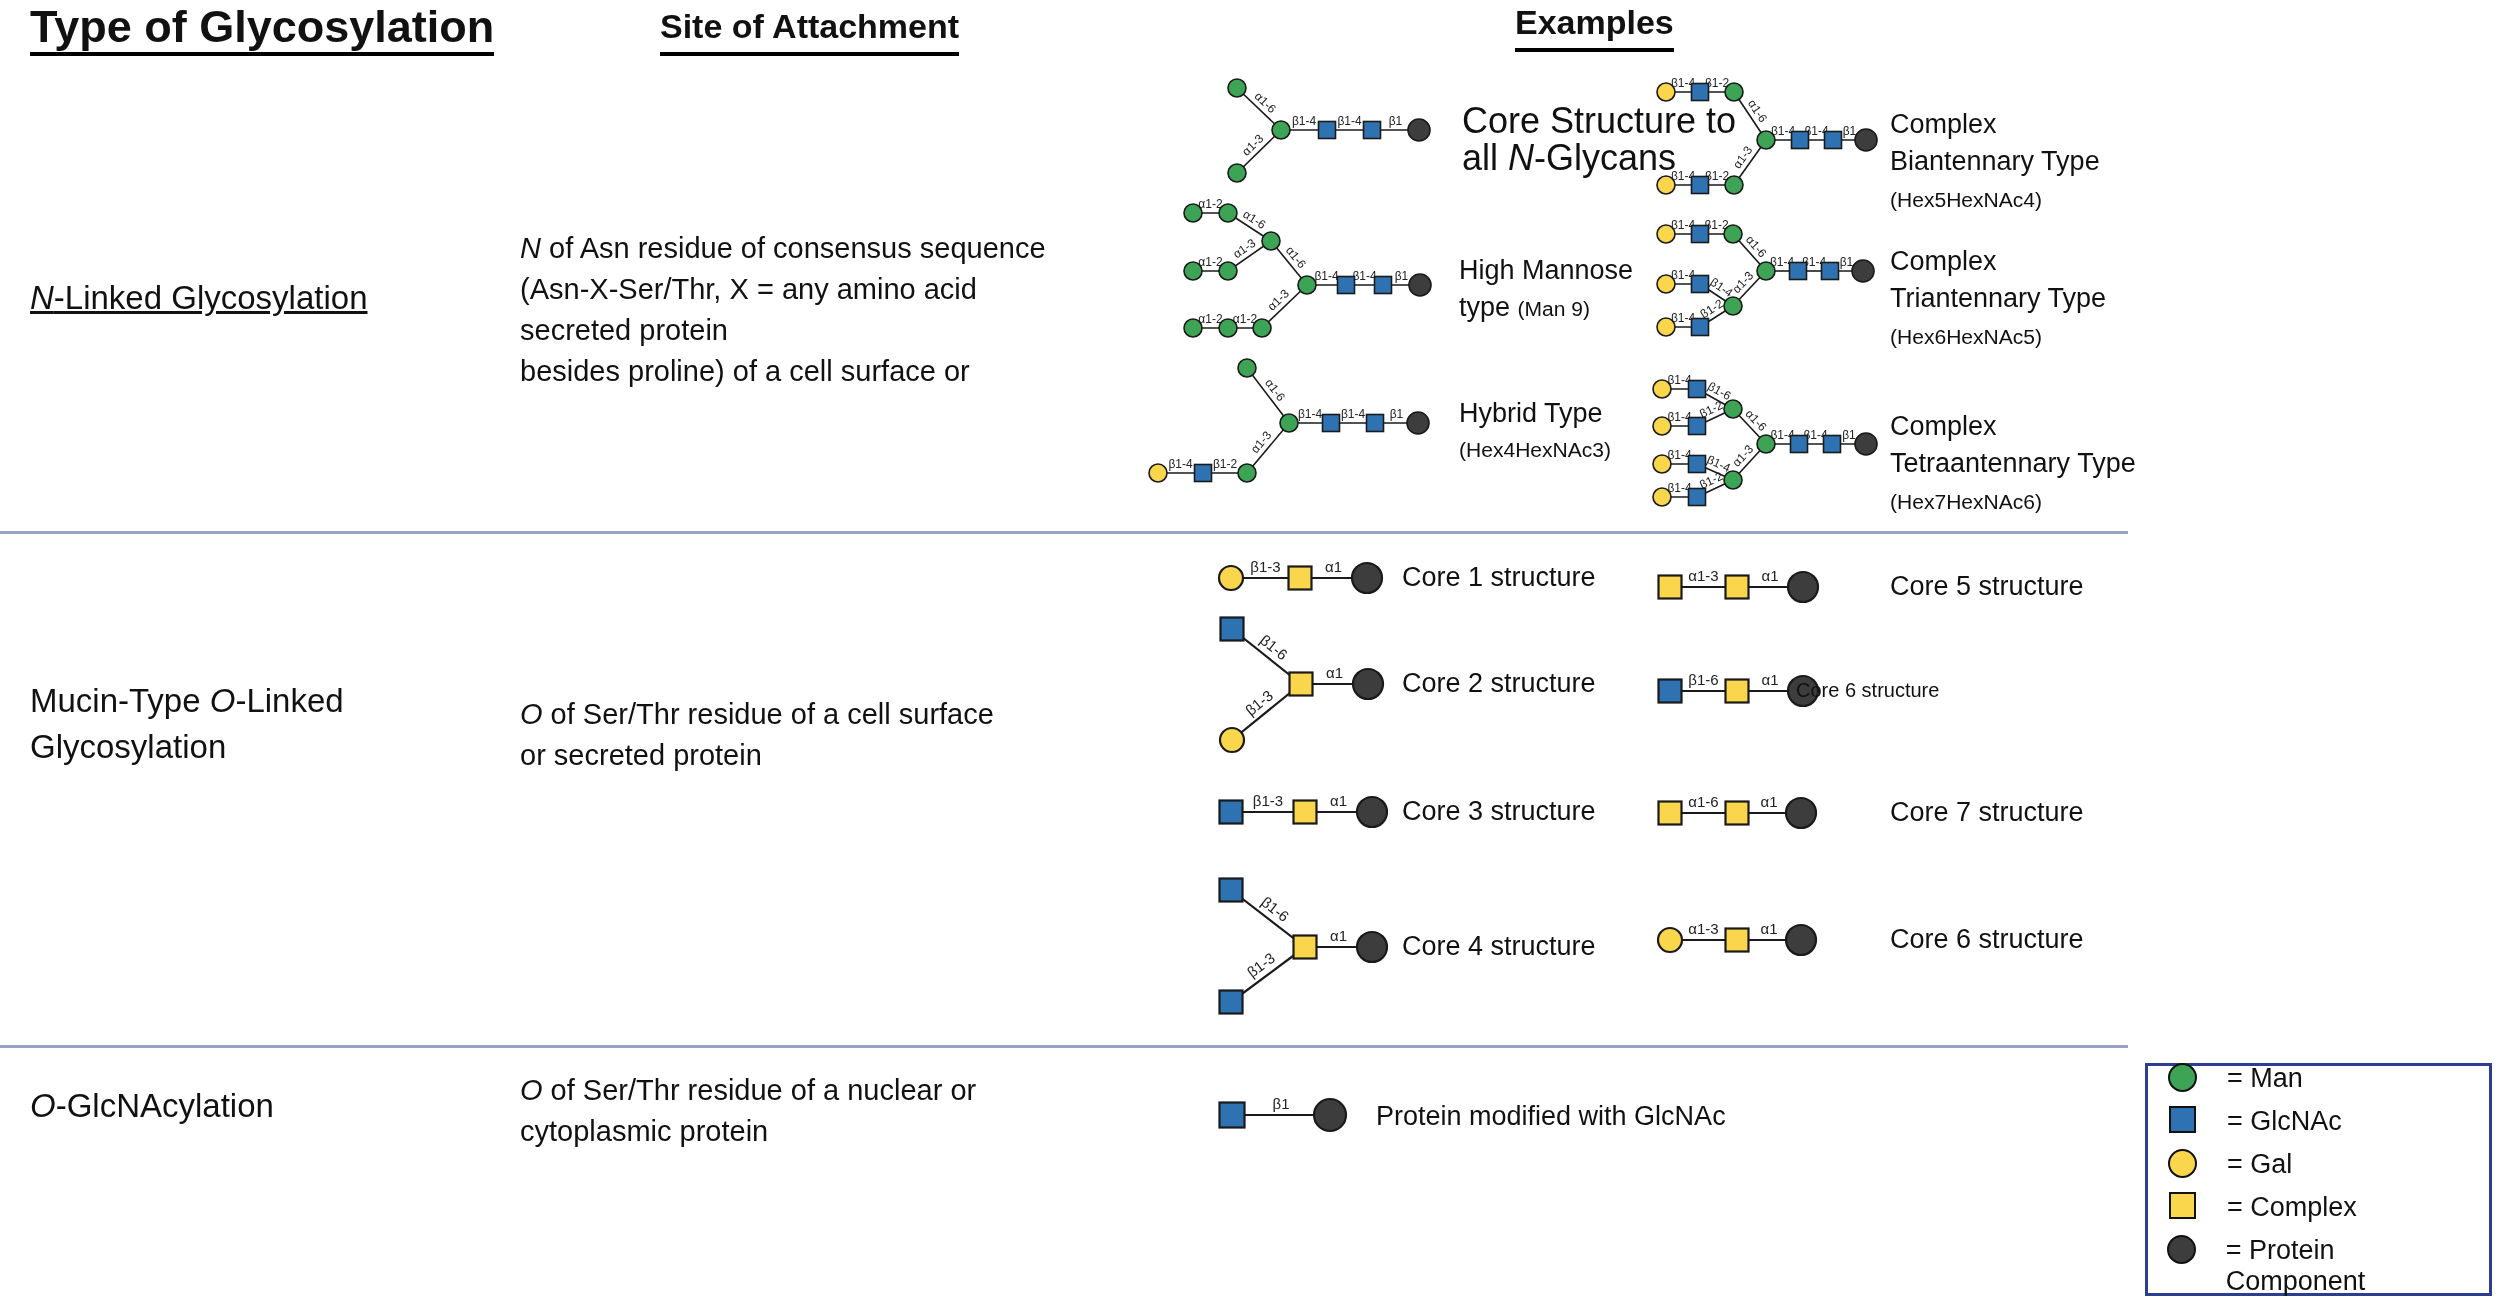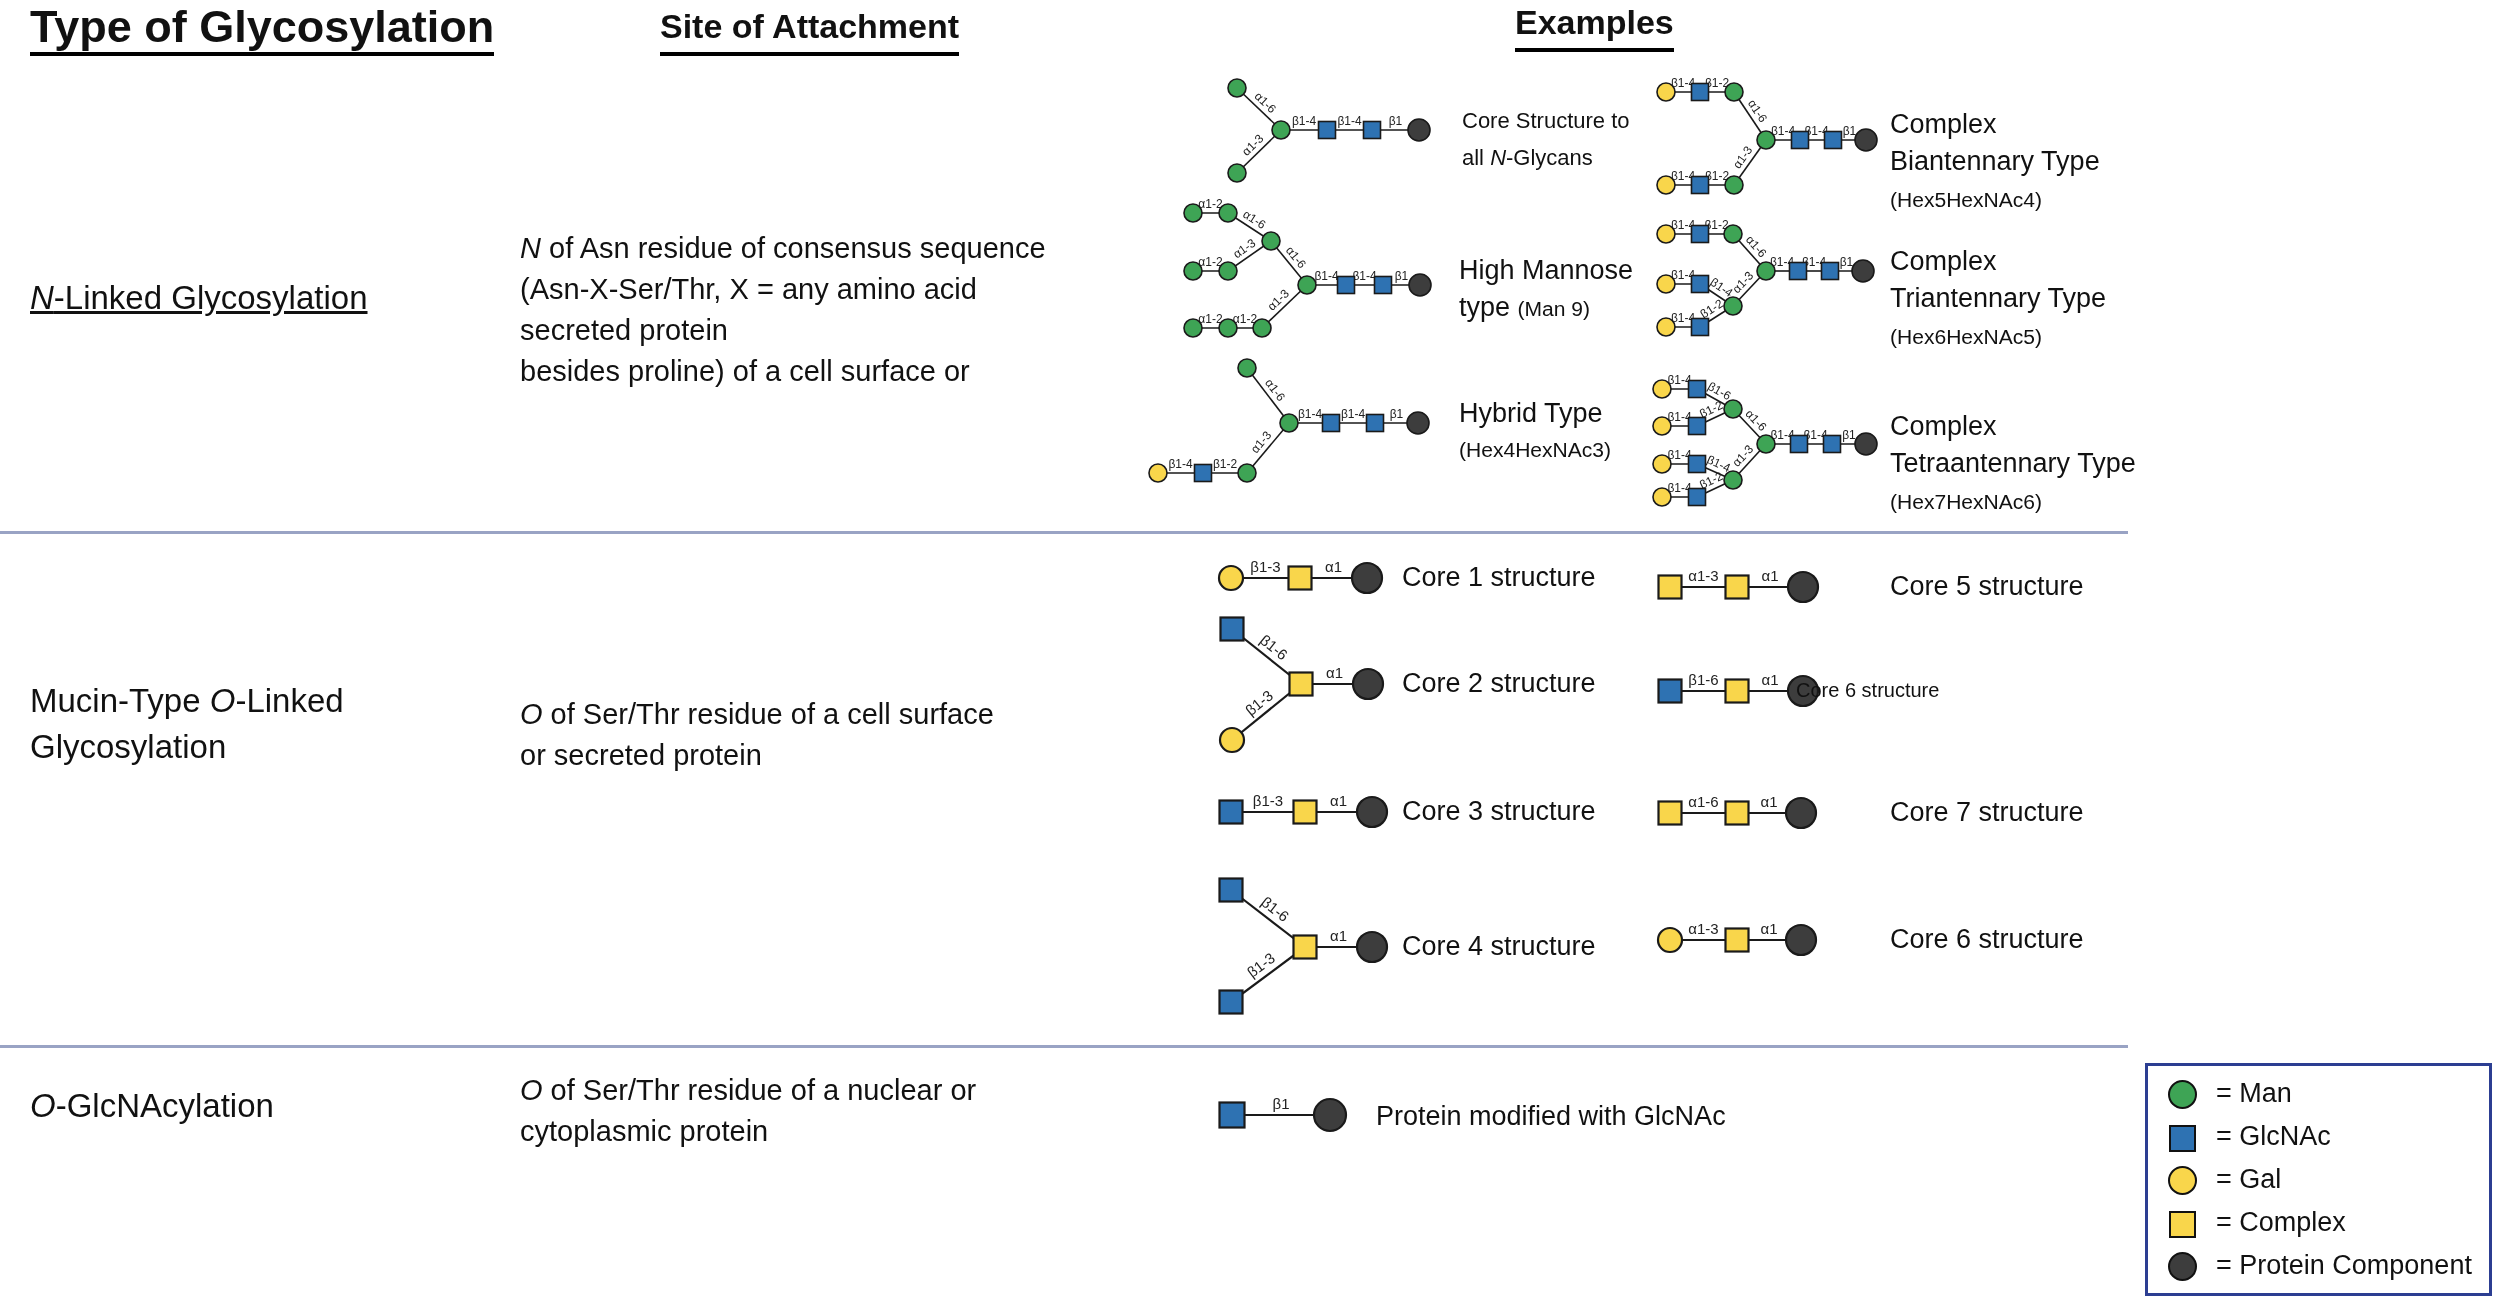--- a/index.html
+++ b/index.html
@@ -10,21 +10,21 @@
   #glycan-svg{position:absolute;left:0;top:0;}
   .txt{position:absolute;white-space:nowrap;}
   .txt .line{display:block;}
   .txt.underline .line{display:inline-block;border-bottom:4px solid #000;padding-bottom:5px;}
   .small{font-size:0.78em;}
   .divider{position:absolute;height:3px;}
   #legend{
     position:absolute;background:#fff;box-sizing:border-box;
     display:flex;flex-direction:column;justify-content:center;gap:12px;padding:12px 16px;
   }
-  .legend-row{display:flex;align-items:flex-end;gap:16px;}
+  .legend-row{display:flex;align-items:flex-start;gap:27px;}
   .legend-swatch{width:36px;display:flex;justify-content:center;align-items:center;}
   .sw-circle{width:29px;height:29px;border-radius:50%;border:2px solid #111;box-sizing:border-box;}
   .sw-square{width:27px;height:27px;border:2px solid #111;box-sizing:border-box;}
   .legend-label{font-size:27px;color:#111;}
 </style>
 </head>
 <body>
 
 <div id="canvas">
   <svg id="glycan-svg" width="2500" height="1302" viewBox="0 0 2500 1302">
@@ -320,21 +320,21 @@
         <span class="line"><i>O</i> of Ser/Thr residue of a cell surface</span>
         <span class="line">or secreted protein</span>
       </div>
       <div class="txt" style="left: 30px; top: 1086px; font-size: 33px; line-height: 40px;">
         <span class="line"><i>O</i>-GlcNAcylation</span>
       </div>
       <div class="txt" style="left: 520px; top: 1070px; font-size: 29px; line-height: 41px;">
         <span class="line"><i>O</i> of Ser/Thr residue of a nuclear or</span>
         <span class="line">cytoplasmic protein</span>
       </div>
-      <div class="txt" style="left: 1462px; top: 102px; font-size: 22px; line-height: 37px;">
+      <div class="txt" style="left: 1462px; top: 102px; font-size: 36px; line-height: 37px;">
         <span class="line">Core Structure to</span>
         <span class="line">all <i>N</i>-Glycans</span>
       </div>
       <div class="txt" style="left: 1459px; top: 252px; font-size: 27px; line-height: 37px;">
         <span class="line">High Mannose</span>
         <span class="line">type <span class="small">(Man 9)</span></span>
       </div>
       <div class="txt" style="left: 1459px; top: 396px; font-size: 27px; line-height: 35px;">
         <span class="line">Hybrid Type</span>
         <span class="line"><span class="small">(Hex4HexNAc3)</span></span>

